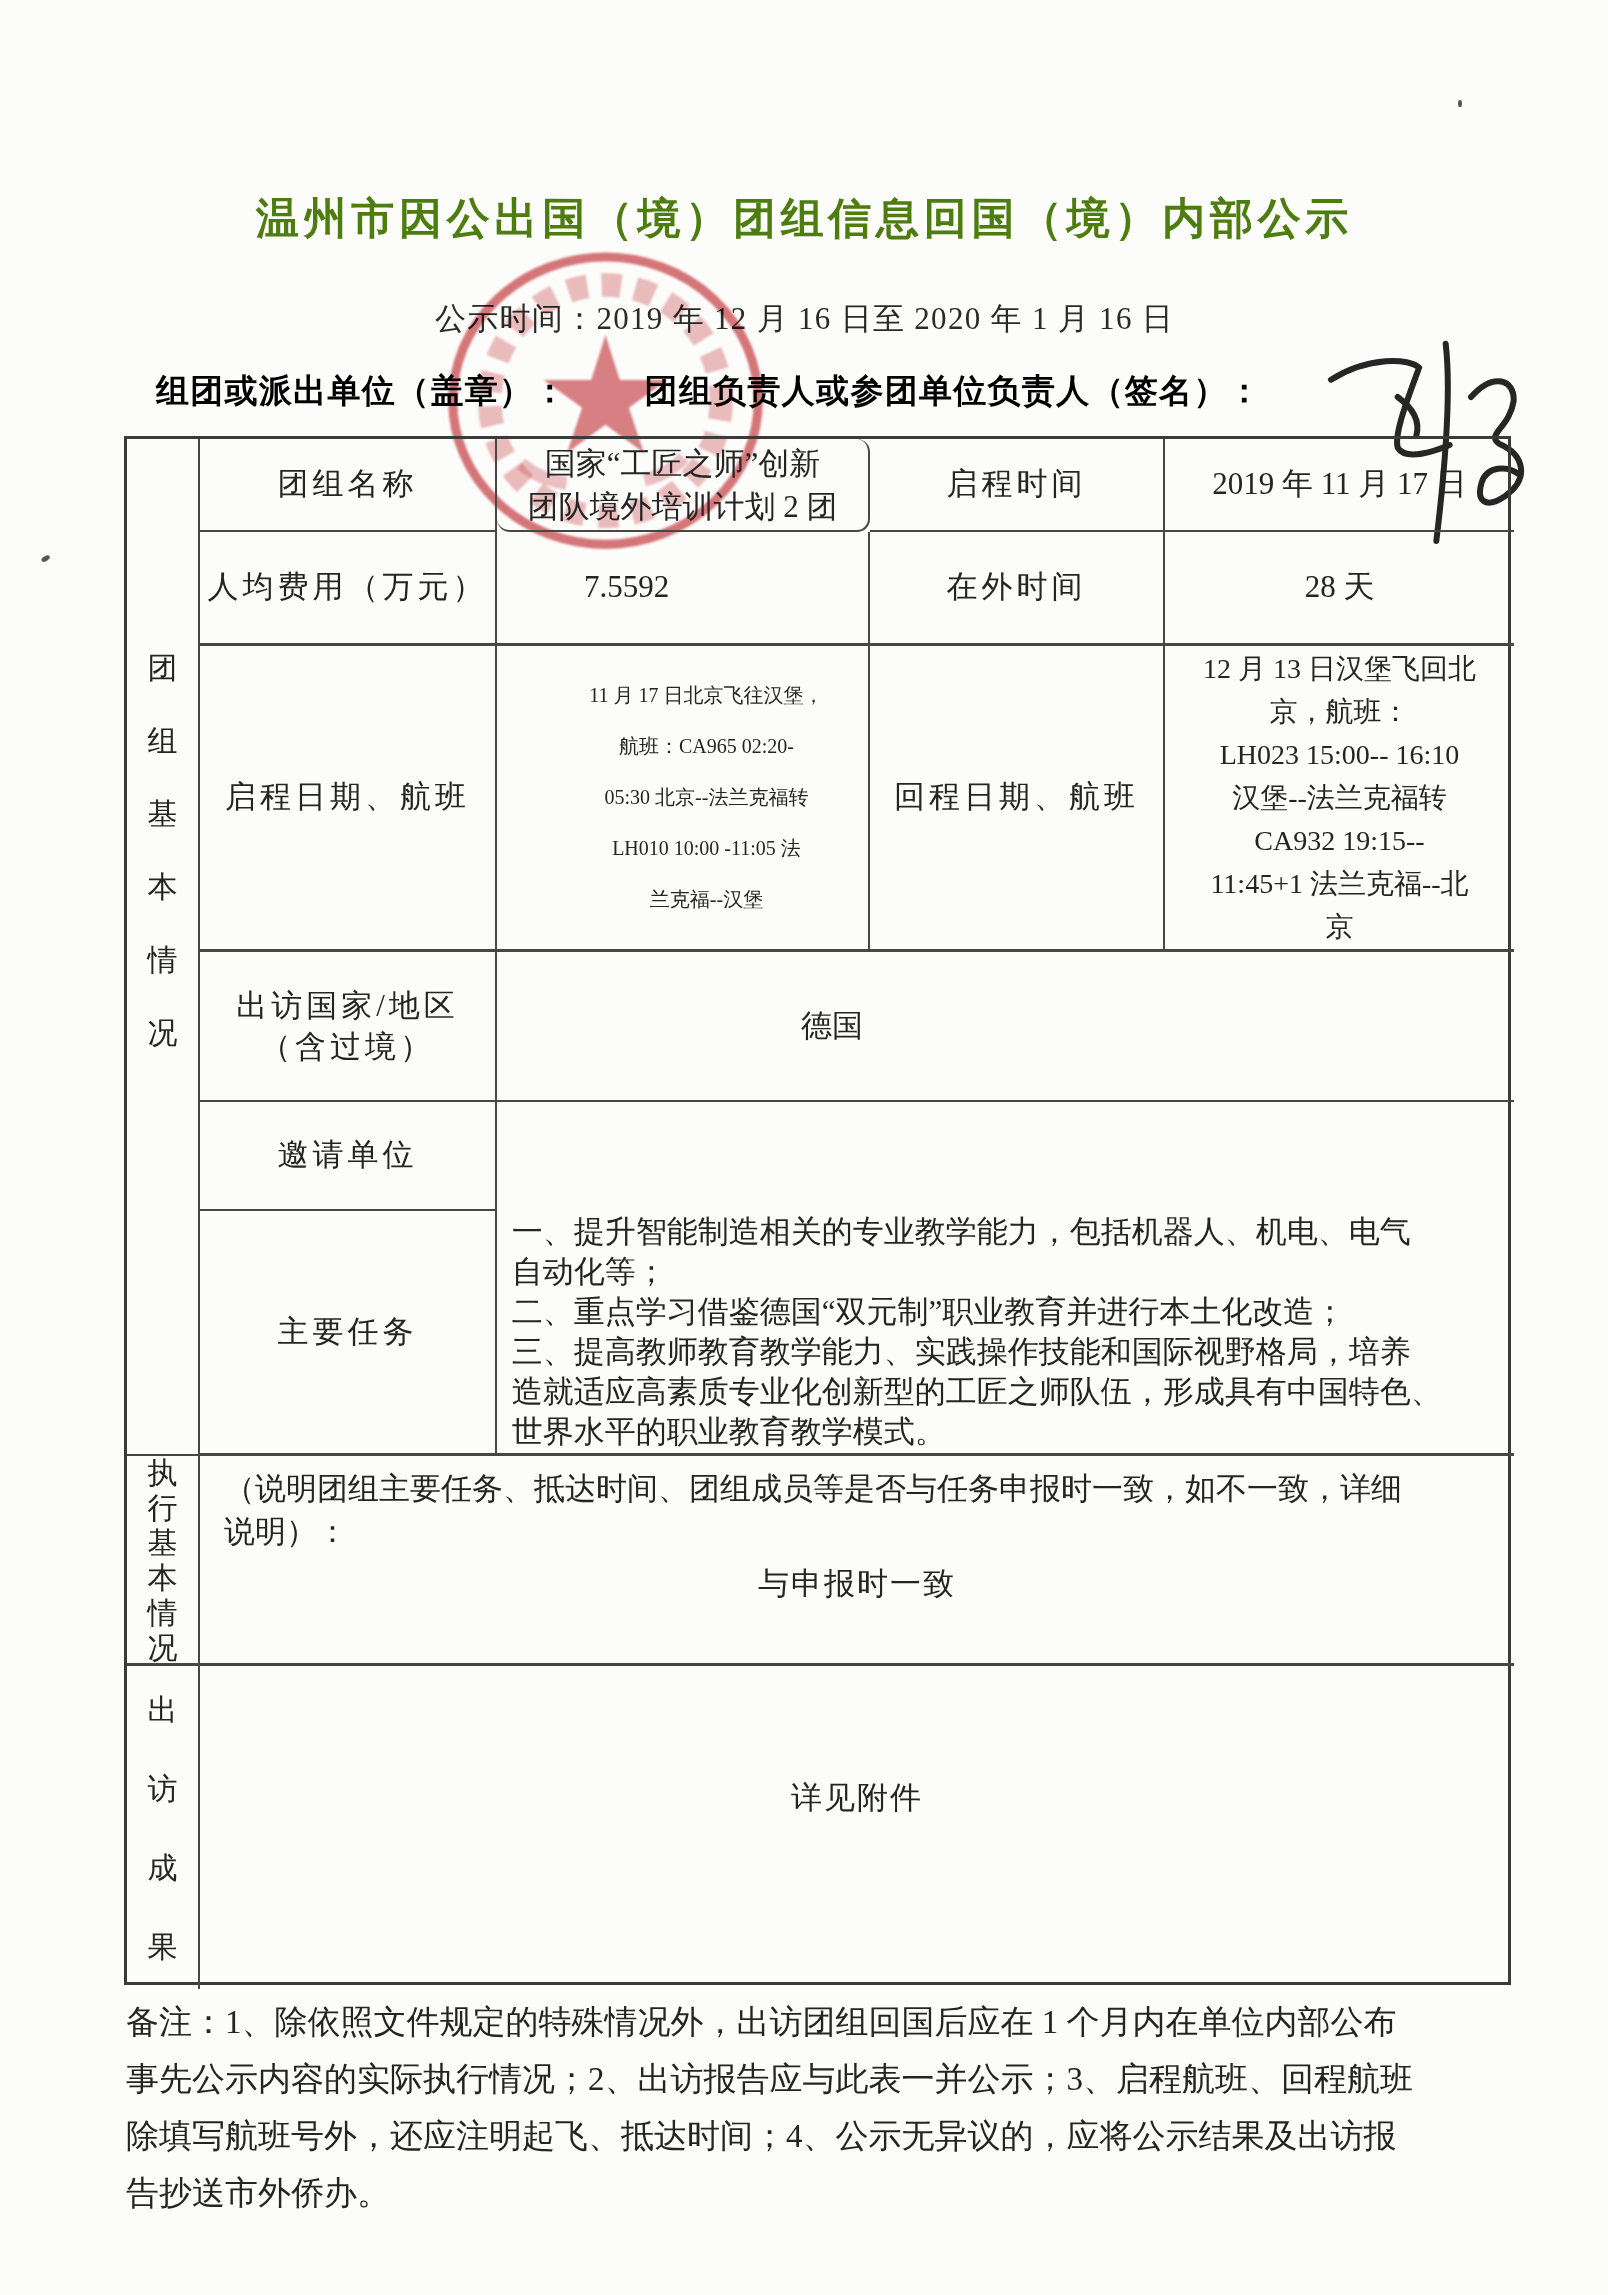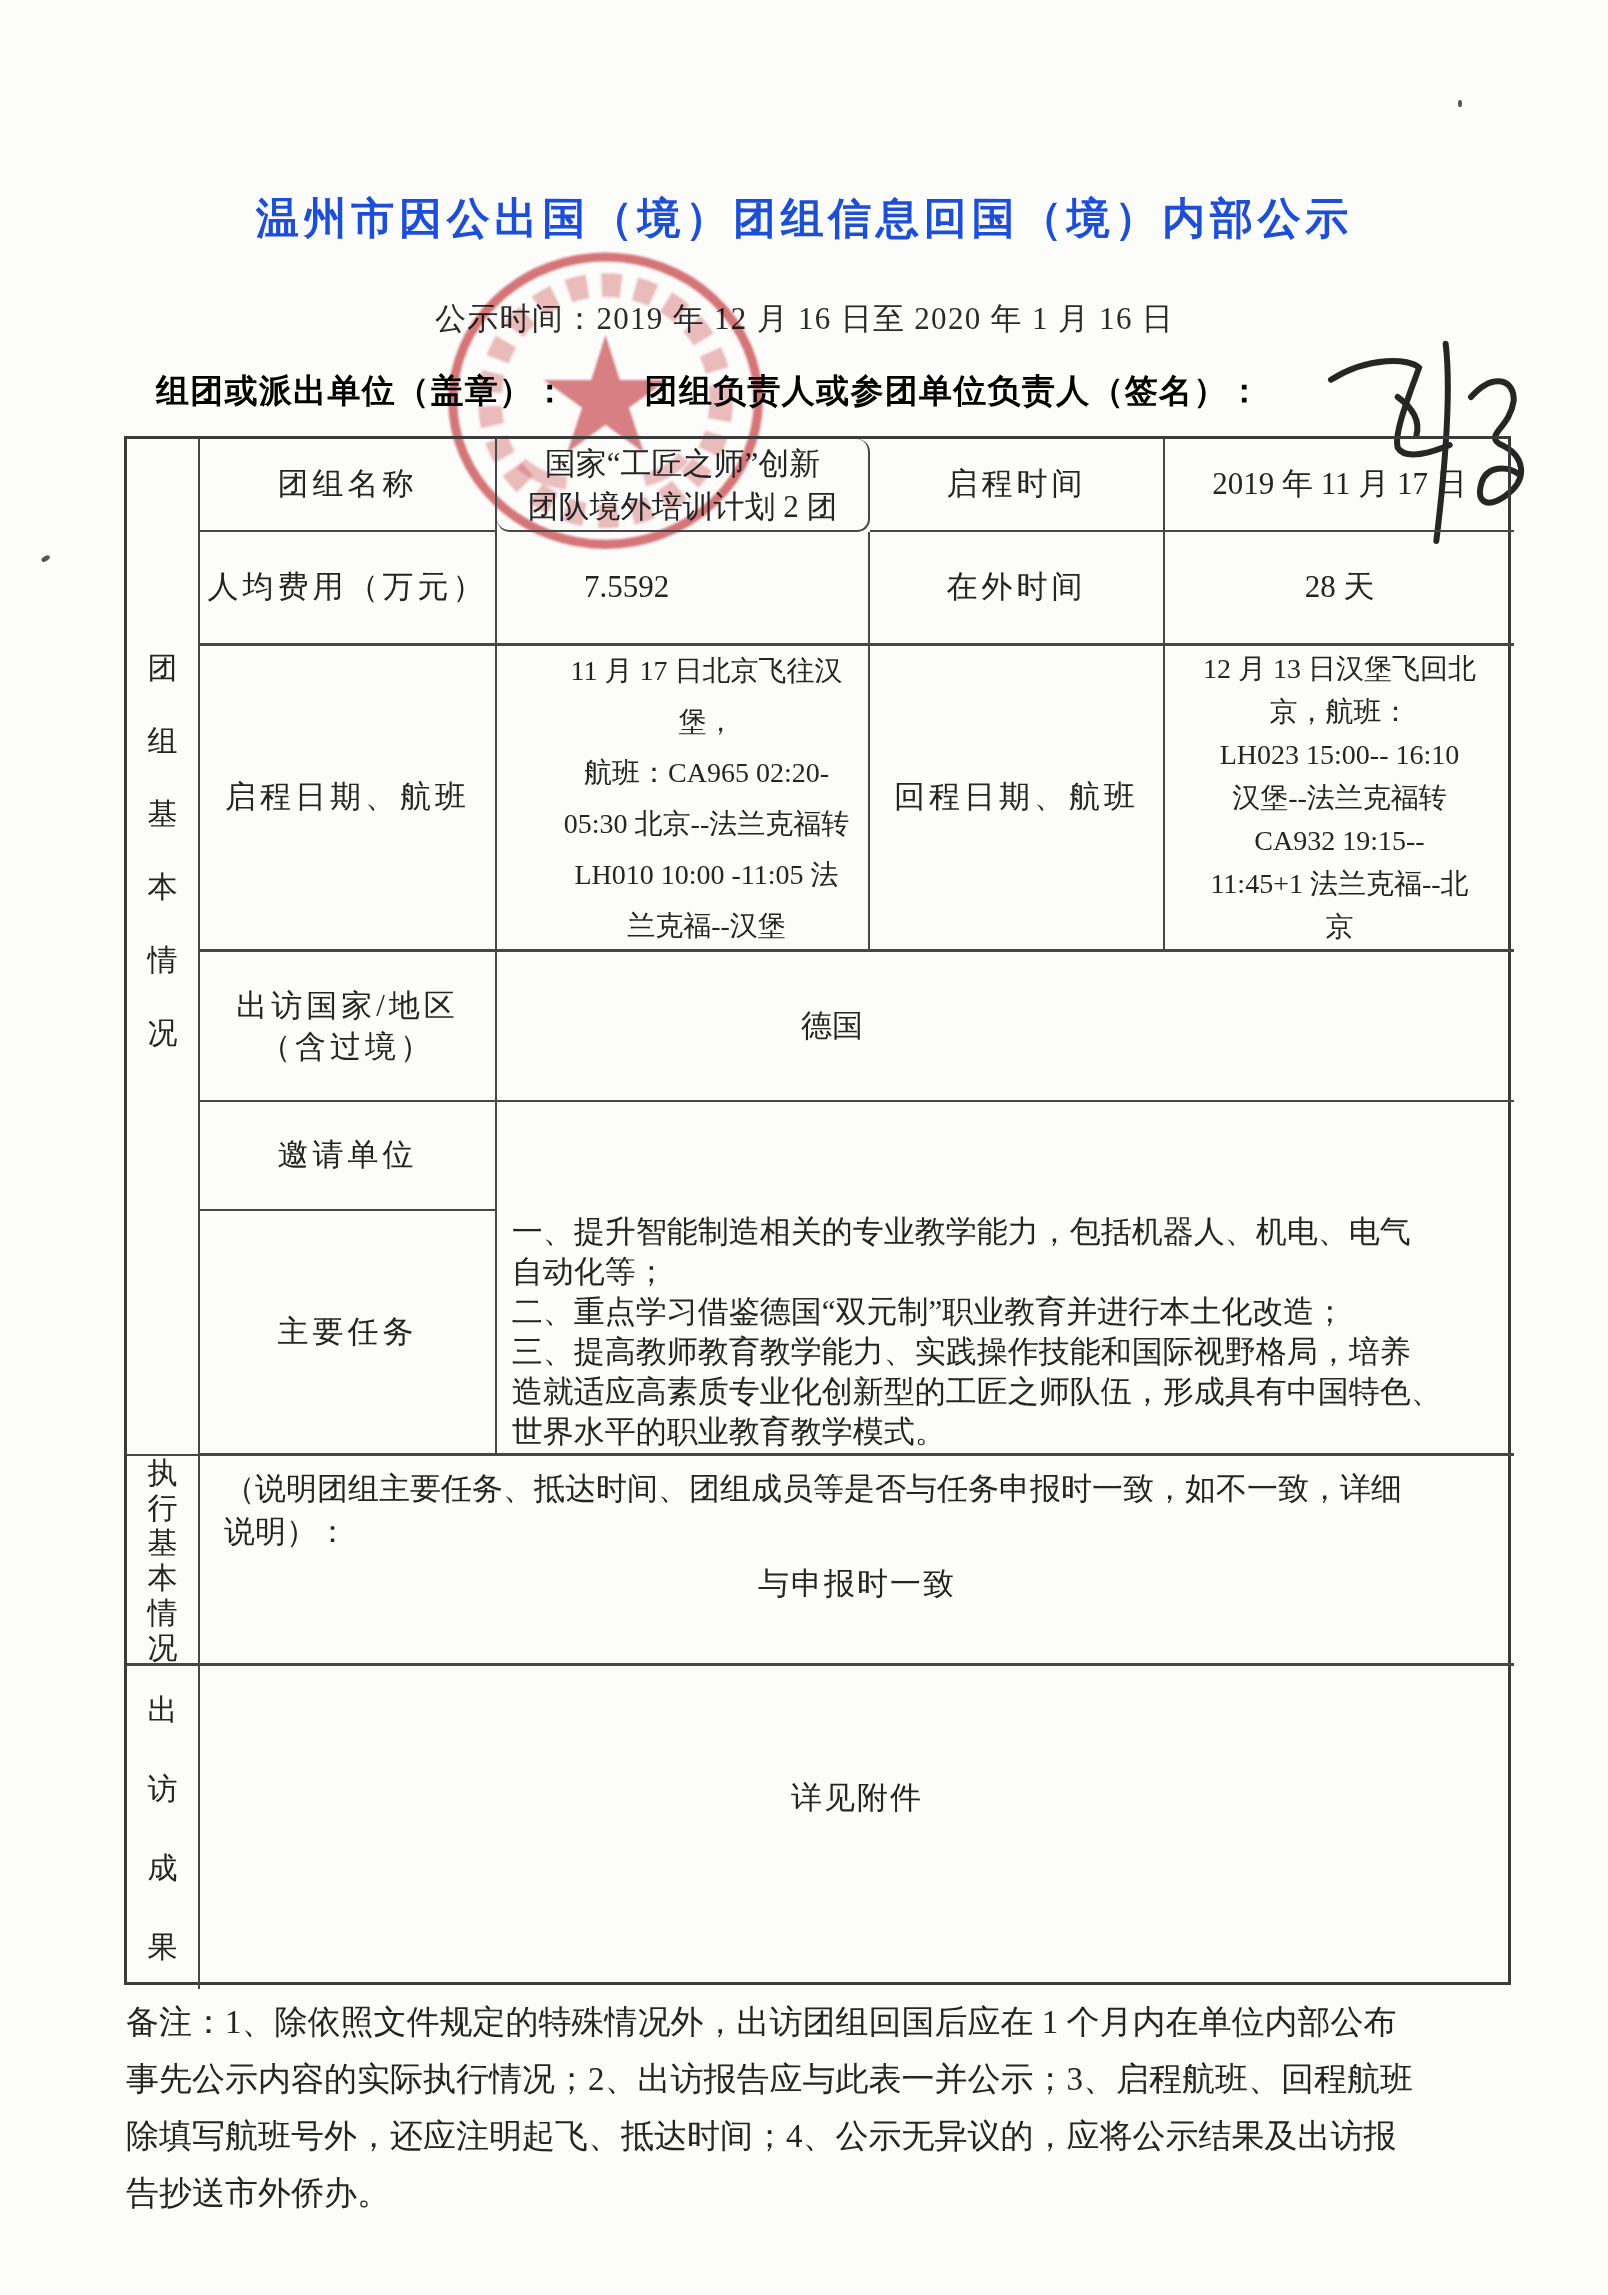--- a/index.html
+++ b/index.html
@@ -7,21 +7,21 @@
     position:relative;
     width:1609px;height:2295px;
     background:#fcfcfa;
     font-family:"Liberation Serif","DejaVu Serif",serif;
     color:#222;
     overflow:hidden;
   }
   .doc-title{
     position:absolute;top:190px;left:0;width:100%;
     text-align:center;font-size:43px;font-weight:700;
-    letter-spacing:4.7px;color:#1d4ed8;
+    letter-spacing:4.7px;color:#4d7c0f;
   }
   .pub-period{
     position:absolute;top:298px;left:0;width:100%;
     text-align:center;font-size:31px;color:#2a2a2a;letter-spacing:1.3px;
   }
   .seal-line{
     position:absolute;top:369px;left:156px;width:1336px;
     display:flex;gap:77px;
     font-size:33px;font-weight:700;color:#000000;letter-spacing:1.3px;
   }
@@ -53,21 +53,21 @@
   .v-sec3{grid-column:1/2;grid-row:8/9;line-height:79px;}
   .c-name-l{grid-column:2/3;grid-row:1/2;}
   .c-name-v{grid-column:3/4;grid-row:1/2;font-size:31px;line-height:43px;border-radius:13px;}
   .c-dep-l{grid-column:4/5;grid-row:1/2;}
   .c-dep-v{grid-column:5/6;grid-row:1/2;}
   .c-cost-l{grid-column:2/3;grid-row:2/3;}
   .c-cost-v{grid-column:3/4;grid-row:2/3;padding-right:112px;}
   .c-days-l{grid-column:4/5;grid-row:2/3;}
   .c-days-v{grid-column:5/6;grid-row:2/3;}
   .c-out-l{grid-column:2/3;grid-row:3/4;}
-  .c-out-v{grid-column:3/4;grid-row:3/4;font-size:28px;line-height:51px;padding-left:48px;}
+  .c-out-v{grid-column:3/4;grid-row:3/4;font-size:20px;line-height:51px;padding-left:48px;}
   .c-ret-l{grid-column:4/5;grid-row:3/4;}
   .c-ret-v{grid-column:5/6;grid-row:3/4;font-size:28px;line-height:43px;}
   .c-cty-l{grid-column:2/3;grid-row:4/5;line-height:41px;}
   .c-cty-v{grid-column:3/6;grid-row:4/5;padding-right:347px;}
   .c-inv-l{grid-column:2/3;grid-row:5/6;}
   .c-inv-v{grid-column:3/6;grid-row:5/6;font-size:32px;padding-right:287px;letter-spacing:2px;}
   .c-task-l{grid-column:2/3;grid-row:6/7;}
   .c-task-v{grid-column:3/6;grid-row:6/7;text-align:left;justify-content:flex-start;
             font-size:31px;line-height:40px;padding:1.3px 16.7px 1.3px 14.7px;}
   .c-exec{grid-column:2/6;grid-row:7/8;flex-direction:column;align-items:stretch;

